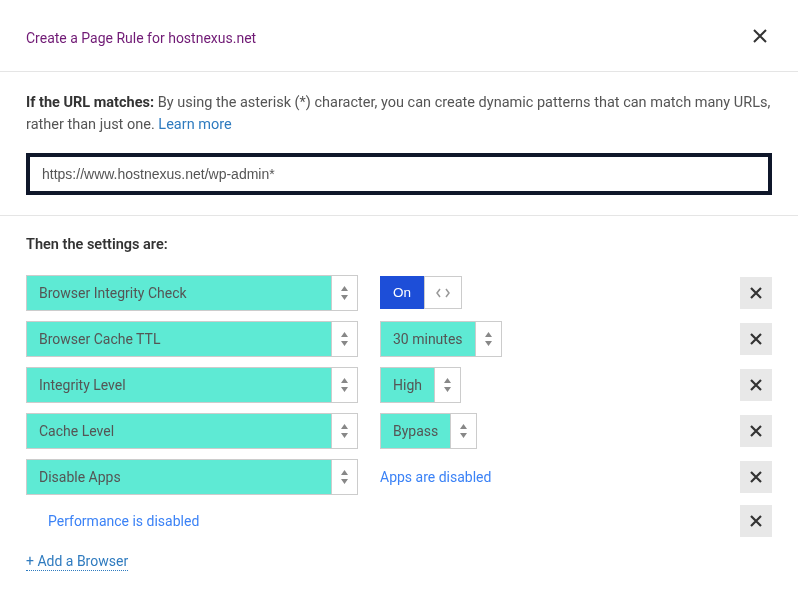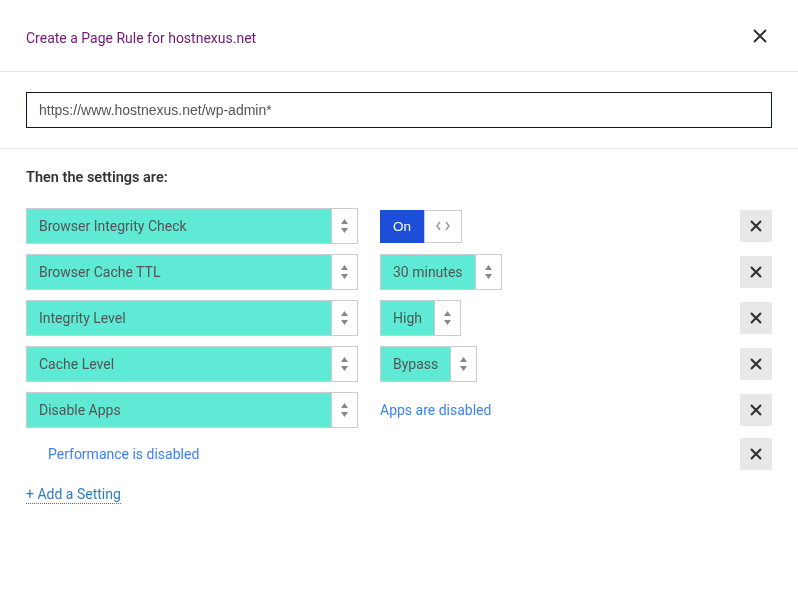--- a/index.html
+++ b/index.html
@@ -6,21 +6,21 @@
     body { font-family: -apple-system, BlinkMacSystemFont, "Segoe UI", Roboto, sans-serif; background: #fff; color: #333; font-size: 14px; width: 798px; }
     .modal-header { display: flex; justify-content: space-between; align-items: center; padding: 24px 26px 20px; border-bottom: 1px solid #e5e5e5; }
     .modal-title { font-size: 14px; font-weight: 400; color: #701a75; }
     .close-btn { background: none; border: none; cursor: pointer; padding: 4px; color: #333; }
     .close-btn svg { width: 16px; height: 16px; }
     .section { padding: 20px 26px; }
     .section.divided { border-bottom: 1px solid #e5e5e5; }
     .help-text { color: #555; line-height: 1.55; margin-bottom: 16px; font-size: 14.5px; }
     .help-text strong { color: #333; }
     .link { color: #2f7bbf; text-decoration: none; cursor: pointer; }
-    .url-input { width: 100%; padding: 9px 12px; border: 1px solid #0f172a; font-size: 14px; color: #555; background: #fff; }
+    .url-input { width: 100%; padding: 9px 12px; border: 4px solid #0f172a; font-size: 14px; color: #555; background: #fff; }
     .settings-label { font-weight: 600; color: #333; margin-bottom: 22px; font-size: 14.5px; }
     .row { display: flex; align-items: center; margin-bottom: 10px; }
     .select-wrap { display: flex; width: 332px; border: 1px solid #ccc; background: #5eead4; }
     .select-wrap.small { width: auto; min-width: 80px; }
     .select-label { flex: 1; padding: 9px 12px; color: #555; }
     .select-handle { width: 26px; border-left: 1px solid #ccc; display: flex; align-items: center; justify-content: center; background: #fff; cursor: pointer; }
     .sort-icon { width: 9px; height: 14px; }
     .value-col { margin-left: 22px; display: flex; align-items: center; flex: 1; }
     .toggle-group { display: flex; }
     .toggle-on { background: #1d4ed8; color: #fff; padding: 9px 13px; border: none; font-size: 13.5px; font-weight: 500; cursor: pointer; }
@@ -37,20 +37,23 @@
 <div class="modal-header">
   <h1 class="modal-title">Create a Page Rule for hostnexus.net</h1>
   <button class="close-btn">
     <svg viewBox="0 0 16 16">
         <path d="M2 2 L14 14 M14 2 L2 14" stroke="#333" stroke-width="2" fill="none"></path>
       </svg>
   </button>
 </div>
 
 <div class="section divided">
+  <p class="help-text">
+    <strong>If the URL matches:</strong><span> By using the asterisk (*) character, you can create dynamic patterns that can match many URLs, rather than just one. </span><a class="link">Learn more</a>
+  </p>
   <input class="url-input" type="text" value="https://www.hostnexus.net/wp-admin*" style="">
 </div>
 
 <div class="section">
   <p class="settings-label">Then the settings are:</p>
 
   
   <div class="row">
     <div class="select-wrap">
       <div class="select-label">Browser Integrity Check</div>
@@ -183,14 +186,14 @@
     <div class="value-col">
       <span class="static-text">Performance is disabled</span>
     </div>
     <button class="del-btn">
       <svg viewBox="0 0 12 12">
           <path d="M1 1 L11 11 M11 1 L1 11" stroke="#333" stroke-width="2.2"></path>
         </svg>
     </button>
   </div>
 
-  <a class="add-link">+ Add a Setting</a>
+  <a class="add-link">+ Add a Browser</a>
 </div>
 
 </body></html>

